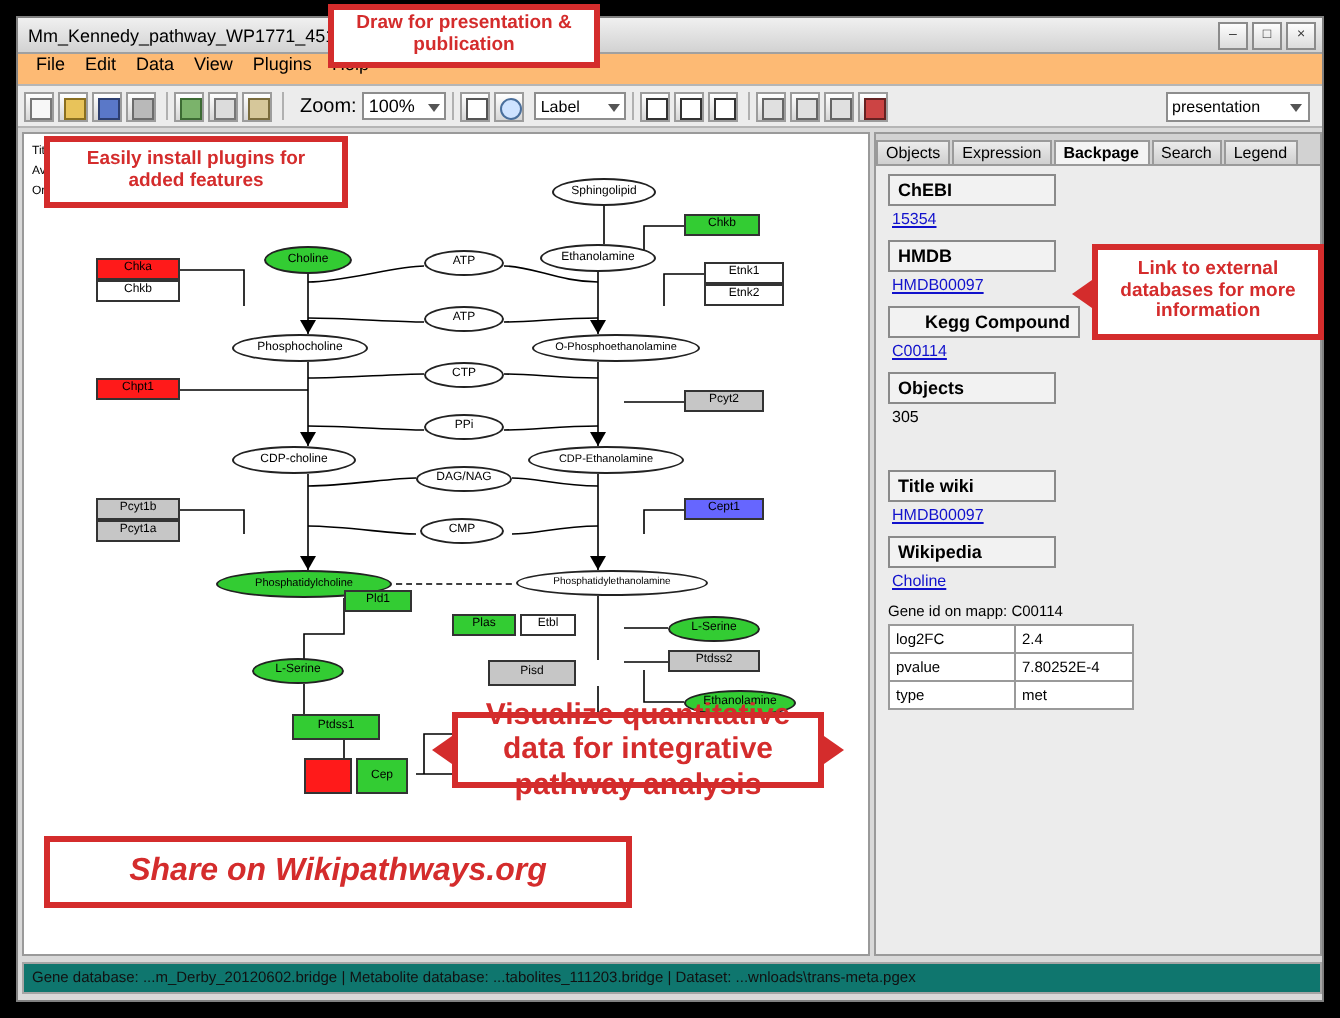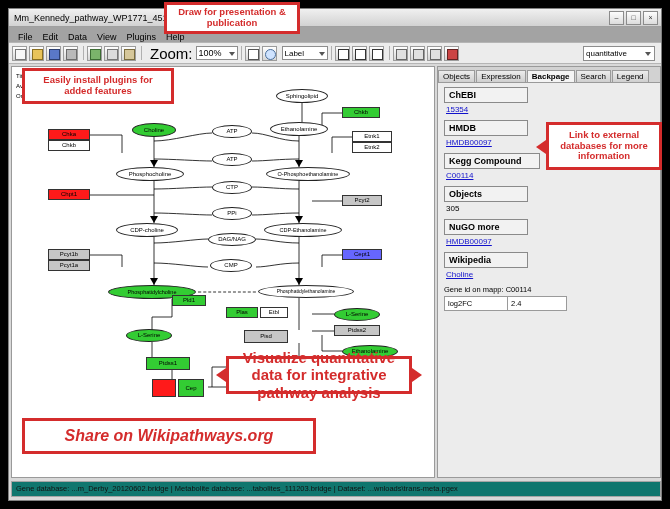--- a/index.html
+++ b/index.html
@@ -56,25 +56,25 @@
     line-height: 11px;
     text-align: center;
     color: #333;
   }
   
   .menubar {
     position: absolute;
     left: 0; top: 18px;
     width: 100%;
     height: 16px;
-    background: #a3a3a3;
+    background: #fdba74;
     border-bottom: 1px solid #b5b5b5;
     box-sizing: border-box;
     display: flex;
-    align-items: flex-end;
+    align-items: flex-start;
     padding-left: 4px;
   }
   .menubar div {
     font-size: 9px;
     color: #000;
     padding: 0 5px;
   }
   
   .toolbar {
     position: absolute;
@@ -102,21 +102,21 @@
     width: 9px; height: 9px;
     display: block;
   }
   .sep {
     width: 1px;
     height: 14px;
     background: #b0b0b0;
     margin: 0 3px;
   }
   .zoomlabel {
-    font-size: 15px;
+    font-size: 10px;
     margin: 0 3px 0 5px;
   }
   .zoombox {
     width: 42px;
     height: 14px;
     border: 1px solid #8d8d8d;
     background: #fff;
     font-size: 9px;
     line-height: 13px;
     padding-left: 2px;
@@ -235,21 +235,21 @@
   .dblink {
     font-size: 8px;
     color: #1111cc;
     text-decoration: underline;
     margin: 0 0 6px 2px;
     display: block;
   }
   .dbplain {
     font-size: 8px;
     color: #000;
-    margin: 0 0 6px 2px;
+    margin: 0 0 22px 2px;
     display: block;
   }
   .exprtitle {
     font-size: 9px;
     font-weight: bold;
     margin: 6px 0 4px 0;
   }
   .geneid {
     font-size: 7.5px;
     margin-bottom: 2px;
@@ -427,21 +427,21 @@
       </div>
     <div class="tbtn">
         <i style="background:#e0e0e0;border:1px solid #666;"></i>
       </div>
     <div class="tbtn">
         <i style="background:#e0e0e0;border:1px solid #666;"></i>
       </div>
     <div class="tbtn">
         <i style="background:#cc4444;border:1px solid #662222;"></i>
       </div>
-    <div class="viz-select">quantitative</div>
+    <div class="viz-select">presentation</div>
   </div>
 
   <div class="canvas">
 
     <svg width="424" height="412">
       <g stroke="#000" stroke-width="0.8" fill="none">
 
         <path d="M142,70 L142,100"></path>
         <path d="M142,114 L142,156"></path>
         <path d="M142,170 L142,218"></path>
@@ -546,38 +546,46 @@
       <div class="tab">Search</div>
       <div class="tab">Legend</div>
     </div>
     <div class="panelbody">
       <div class="dbcard">ChEBI</div>
       <a class="dblink" href="#">15354</a>
 
       <div class="dbcard">HMDB</div>
       <a class="dblink" href="#">HMDB00097</a>
 
-      <div class="dbcard" style="width:96px;">Kegg Compound</div>
+      <div class="dbcard" style="width:96px;text-align:right;">Kegg Compound</div>
       <a class="dblink" href="#">C00114</a>
 
       <div class="dbcard">Objects</div>
       <span class="dbplain">305</span>
 
-      <div class="dbcard">NuGO more</div>
+      <div class="dbcard">Title wiki</div>
       <a class="dblink" href="#">HMDB00097</a>
 
       <div class="dbcard">Wikipedia</div>
       <a class="dblink" href="#">Choline</a>
 
       <div class="geneid">Gene id on mapp: C00114</div>
       <table class="expr">
         <tbody>
         <tr>
           <td class="k">log2FC</td>
           <td class="v">2.4</td>
+        </tr>
+        <tr>
+          <td class="k">pvalue</td>
+          <td class="v">7.80252E-4</td>
+        </tr>
+        <tr>
+          <td class="k">type</td>
+          <td class="v">met</td>
         </tr>
       </tbody>
         </table>
     </div>
   </div>
 
   <div class="statusbar">Gene database: ...m_Derby_20120602.bridge | Metabolite database: ...tabolites_111203.bridge | Dataset: ...wnloads\trans-meta.pgex</div>
 
 </div>
 

